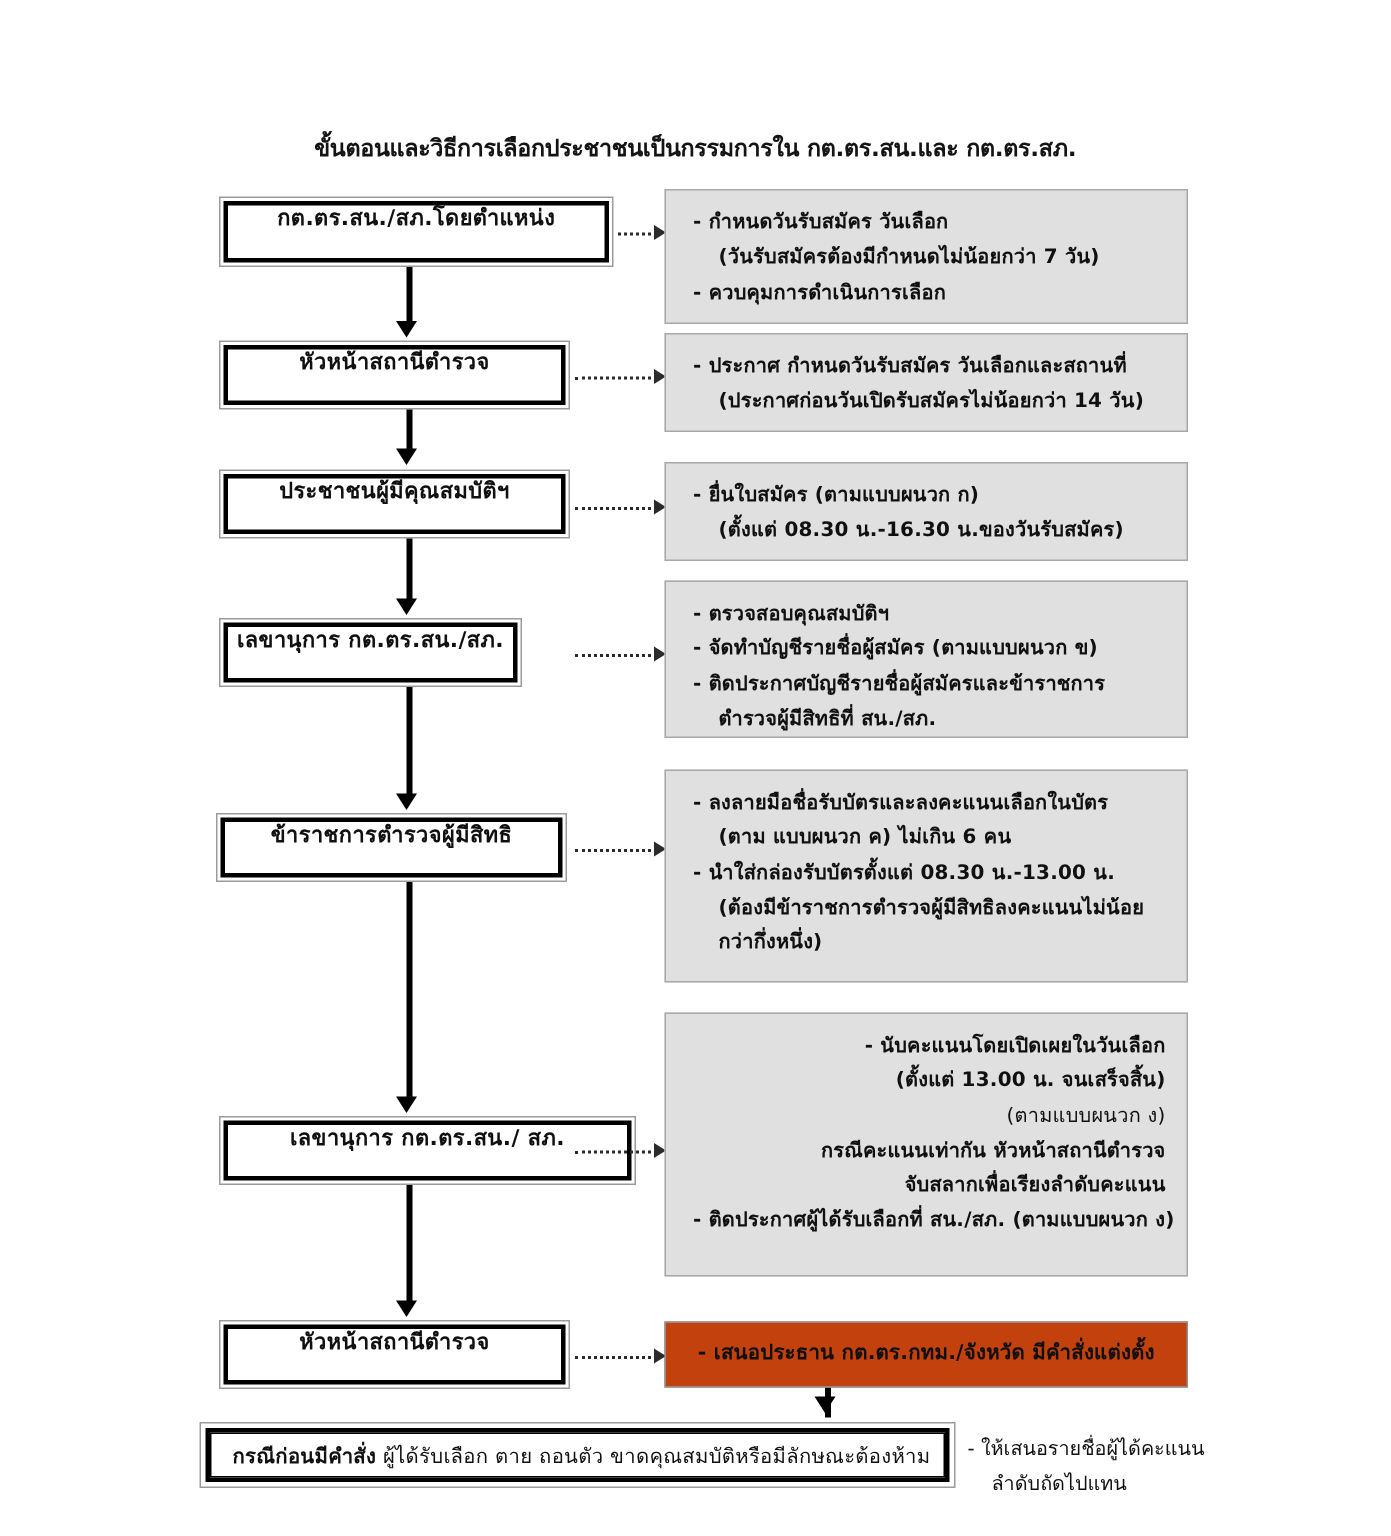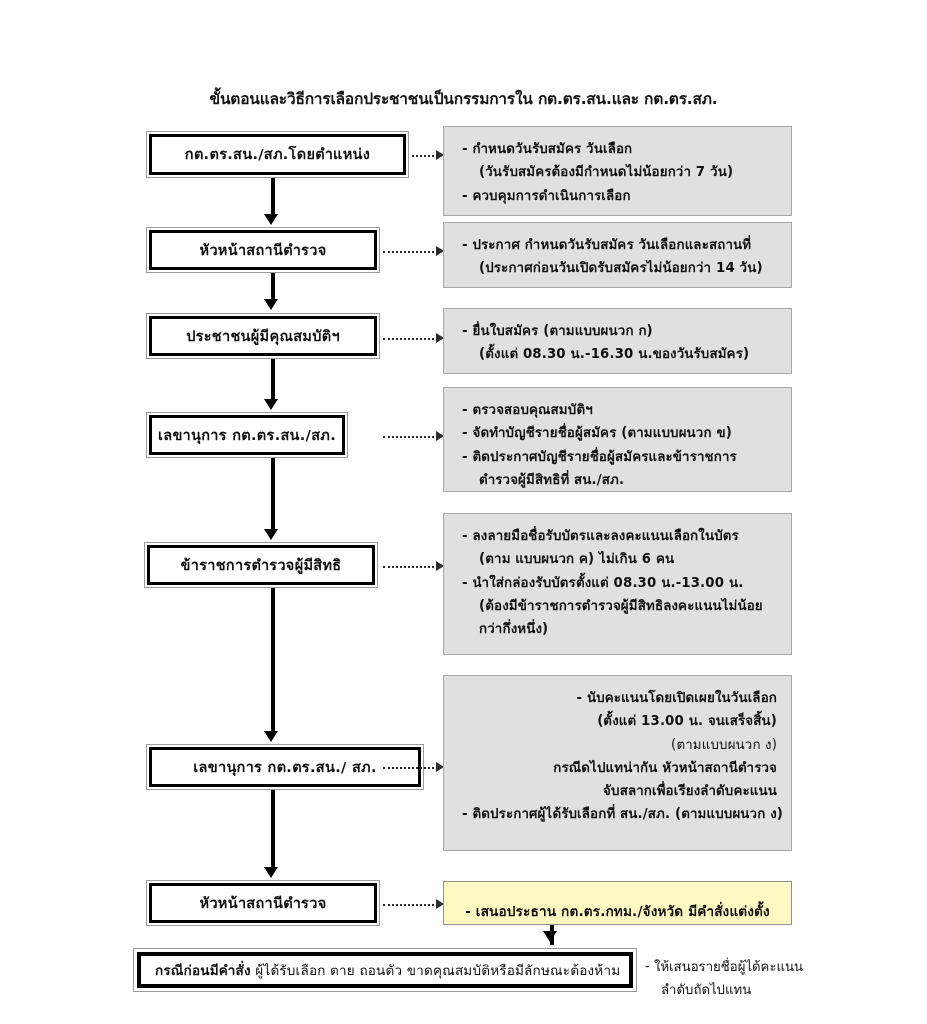--- a/index.html
+++ b/index.html
@@ -40,21 +40,20 @@
     border: 1px solid #9b9b9b;
     padding: 2px;
   }
   .stage > .inner {
     box-sizing: border-box;
     width: 100%;
     height: 100%;
     border: 3px solid #000000;
     background: #ffffff;
     display: flex;
-    align-items: center;
     justify-content: center;
   }
   .stage .label {
     font-size: 14.5px;
     font-weight: bold;
     letter-spacing: 0.3px;
     color: #101010;
     text-align: center;
     line-height: 1.25;
     white-space: nowrap;
@@ -98,24 +97,24 @@
 
   
   .panel {
     position: absolute;
     box-sizing: border-box;
     background: #e0e0e0;
     border: 1px solid #a8a8a8;
     padding: 10px 14px 10px 18px;
   }
   .panel.dark {
-    background: #fef9c3;
+    background: #c2410c;
     border: 1px solid #8f8f8f;
     display: flex;
-    align-items: flex-end;
+    align-items: center;
     justify-content: center;
     padding: 0;
   }
   .panel .line {
     font-size: 13.3px;
     line-height: 1.75;
     color: #101010;
     letter-spacing: 0.15px;
     white-space: nowrap;
   }
@@ -284,21 +283,21 @@
     <div class="line bold">- นำใส่กล่องรับบัตรตั้งแต่ 08.30 น.-13.00 น.</div>
     <div class="line bold indent">(ต้องมีข้าราชการตำรวจผู้มีสิทธิลงคะแนนไม่น้อย</div>
     <div class="line bold indent">กว่ากึ่งหนึ่ง)</div>
   </div>
 
   <div class="panel" style="left:443px; top:675px; width:349px; height:176px;text-align:right;">
     <div class="line bold">- นับคะแนนโดยเปิดเผยในวันเลือก</div>
     <div class="line bold indent">(ตั้งแต่ 13.00 น. จนเสร็จสิ้น)</div>
     <div class="line indent">(ตามแบบผนวก ง)</div>
     <div class="line bold indent">
-      <span class="u">กรณีดไปแทน่ากัน</span><span>   หัวหน้าสถานีตำรวจ</span>
+      <span class="u">กรณีคะแนนเท่ากัน</span><span>   หัวหน้าสถานีตำรวจ</span>
     </div>
     <div class="line bold indent">จับสลากเพื่อเรียงลำดับคะแนน</div>
     <div class="line bold">- ติดประกาศผู้ได้รับเลือกที่ สน./สภ. (ตามแบบผนวก ง)</div>
   </div>
 
   <div class="panel dark" style="left:443px; top:881px; width:349px; height:44px;">
     <div class="line">- เสนอประธาน กต.ตร.กทม./จังหวัด มีคำสั่งแต่งตั้ง</div>
   </div>
 
   <div id="final-box" style="left:133px; top:948px; width:504px; height:44px;">

